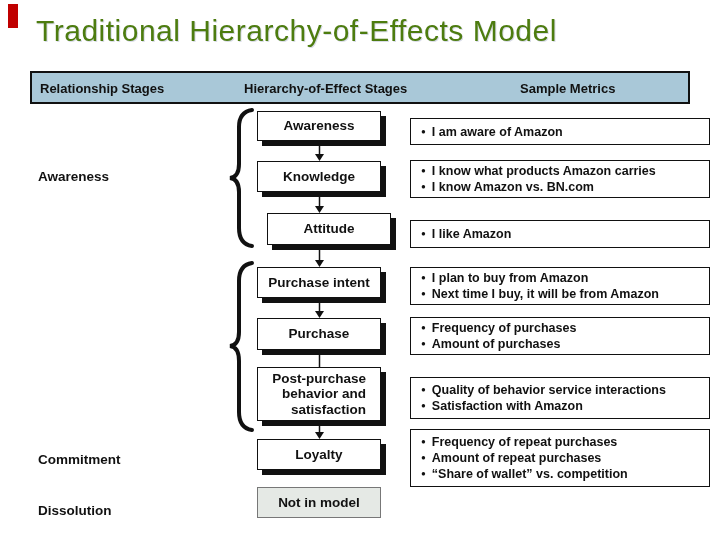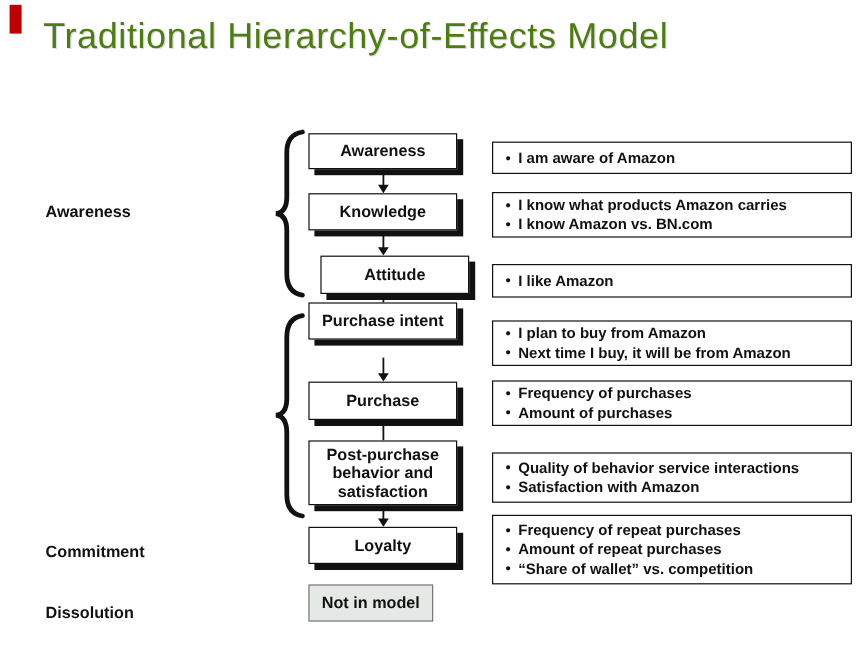--- a/index.html
+++ b/index.html
@@ -11,40 +11,45 @@
   .header-bar{position:absolute;left:30px;top:71px;width:656px;height:29px;
               background:#a9c8d8;border:2px solid #111;}
   .hcol{position:absolute;top:50%;transform:translateY(-50%);font-size:13px;font-weight:bold;white-space:nowrap;}
   .hcol1{left:8px;} .hcol2{left:212px;} .hcol3{left:488px;}
   .rel-label{position:absolute;left:38px;font-size:13.5px;font-weight:bold;
              white-space:pre-line;line-height:18px;}
   .stage-box{position:absolute;left:257px;width:124px;background:#fff;
              border:1.5px solid #111;box-shadow:5px 5px 0 #111;
              display:flex;align-items:center;justify-content:center;text-align:center;
              font-size:13.5px;font-weight:bold;line-height:15.5px;box-sizing:border-box;}
-  .nim-box{position:absolute;left:257px;width:104px;background:#e5e9e5;
+  .nim-box{position:absolute;left:257px;width:124px;background:#e5e9e5;
            border:1px solid #777;display:flex;align-items:center;justify-content:center;
            font-size:13.5px;font-weight:bold;box-sizing:border-box;}
   .metric-box{position:absolute;left:410px;width:300px;background:#fff;border:1.5px solid #111;
               box-sizing:border-box;display:flex;flex-direction:column;justify-content:center;
               padding:2px 6px 2px 10px;}
   .metric-line{display:flex;align-items:center;font-size:12.5px;font-weight:bold;
                line-height:16px;white-space:nowrap;}
   .bullet{font-size:8px;margin-right:6px;flex:0 0 auto;}
   svg.overlay{position:absolute;left:0;top:0;pointer-events:none;}
 </style>
 </head>
 <body>
 
 <div class="slide">
 
   <div class="red-mark"></div>
 
   <h1 class="title">Traditional Hierarchy-of-Effects Model</h1>
 
+  <div class="header-bar">
+    <span class="hcol hcol1">Relationship Stages</span>
+    <span class="hcol hcol2">Hierarchy-of-Effect Stages</span>
+    <span class="hcol hcol3">Sample Metrics</span>
+  </div>
 
   <svg class="overlay" width="720" height="540" viewBox="0 0 720 540">
     <g stroke="#111" stroke-width="4" fill="none" stroke-linecap="round">
       <path d="M 252 110 Q 239 112 239 127 L 239 164 Q 239 177 230 178 Q 239 179 239 192 L 239 228 Q 239 244 252 246"></path>
       <path d="M 252 263 Q 239 265 239 281 L 239 332 Q 239 345 230 346 Q 239 347 239 361 L 239 412 Q 239 428 252 430"></path>
     </g>
     <g stroke="#111" stroke-width="1.5" fill="none">
       <path d="M 319.5 141 V 155"></path>
       <path d="M 319.5 192 V 207"></path>
       <path d="M 319.5 245 V 261"></path>
@@ -61,23 +66,23 @@
     </g>
   </svg>
 
   <div class="rel-label" style="top:168px;">Awareness</div>
   <div class="rel-label" style="top:451px;">Commitment</div>
   <div class="rel-label" style="top:502px;">Dissolution</div>
 
   <div class="stage-box" style="top:111px;height:30px;">Awareness</div>
   <div class="stage-box" style="top:161px;height:31px;">Knowledge</div>
   <div class="stage-box" style="top:213px;height:32px;margin-left:10px;">Attitude</div>
-  <div class="stage-box" style="top:252px;height:31px;">Purchase intent</div>
+  <div class="stage-box" style="top:267px;height:31px;">Purchase intent</div>
   <div class="stage-box" style="top:318px;height:32px;">Purchase</div>
-  <div class="stage-box" style="top:367px;height:54px;padding:0 14px;">Post-purchase behavior and satisfaction</div>
+  <div class="stage-box" style="top:367px;height:54px;padding:0 14px;text-align:right;">Post-purchase behavior and satisfaction</div>
   <div class="stage-box" style="top:439px;height:31px;">Loyalty</div>
 
   <div class="nim-box" style="top:487px;height:31px;">Not in model</div>
 
   <div class="metric-box" style="top:118px;height:27px;">
     <div class="metric-line">
       <span class="bullet">●</span>
       <span>I am aware of Amazon</span>
     </div>
   </div>

